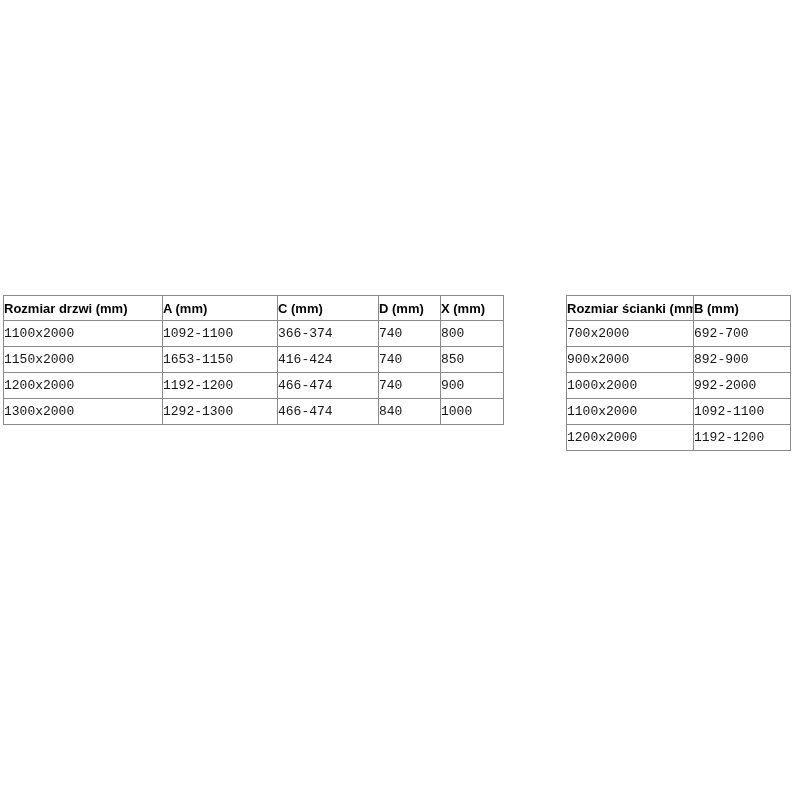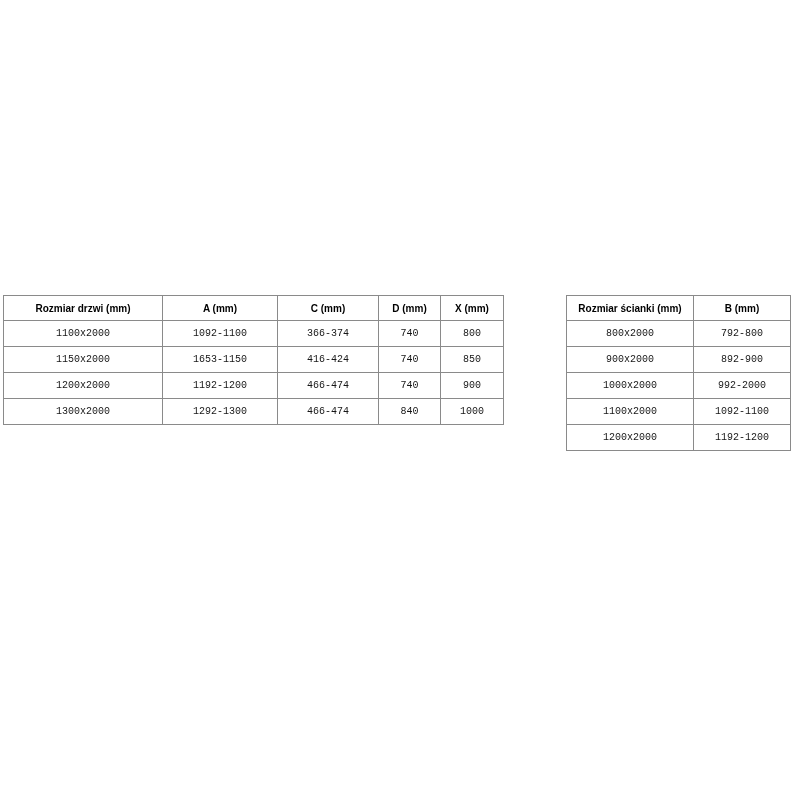--- a/index.html
+++ b/index.html
@@ -16,23 +16,23 @@
   }
   .spec-table {
     position: absolute;
     border-collapse: collapse;
     table-layout: fixed;
     background: #ffffff;
   }
   .spec-table th,
   .spec-table td {
     border: 1px solid #8a8a8a;
-    text-align: center;
+    text-align: left;
     vertical-align: middle;
-    font-size: 10px;
+    font-size: 13px;
     padding: 0;
     overflow: hidden;
     white-space: nowrap;
   }
   .spec-table th {
     font-weight: bold;
     color: #000000;
     height: 24px;
   }
   .spec-table td {
@@ -109,22 +109,22 @@
     <col style="width:97px">
   </colgroup>
   <thead>
     <tr>
         <th>Rozmiar ścianki (mm)</th>
         <th>B (mm)</th>
       </tr>
   </thead>
   <tbody>
       <tr>
-        <td>800x2000</td>
-        <td>792-800</td>
+        <td>700x2000</td>
+        <td>692-700</td>
       </tr>
       <tr>
         <td>900x2000</td>
         <td>892-900</td>
       </tr>
       <tr>
         <td>1000x2000</td>
         <td>992-2000</td>
       </tr>
       <tr>

